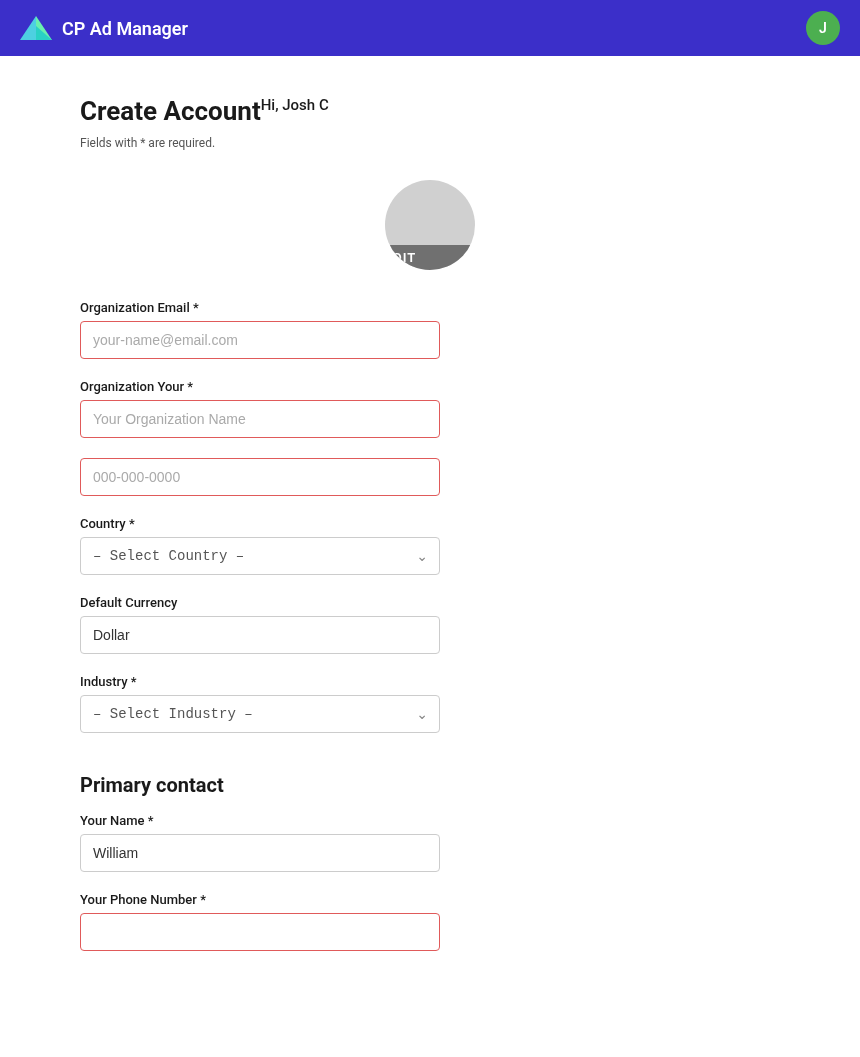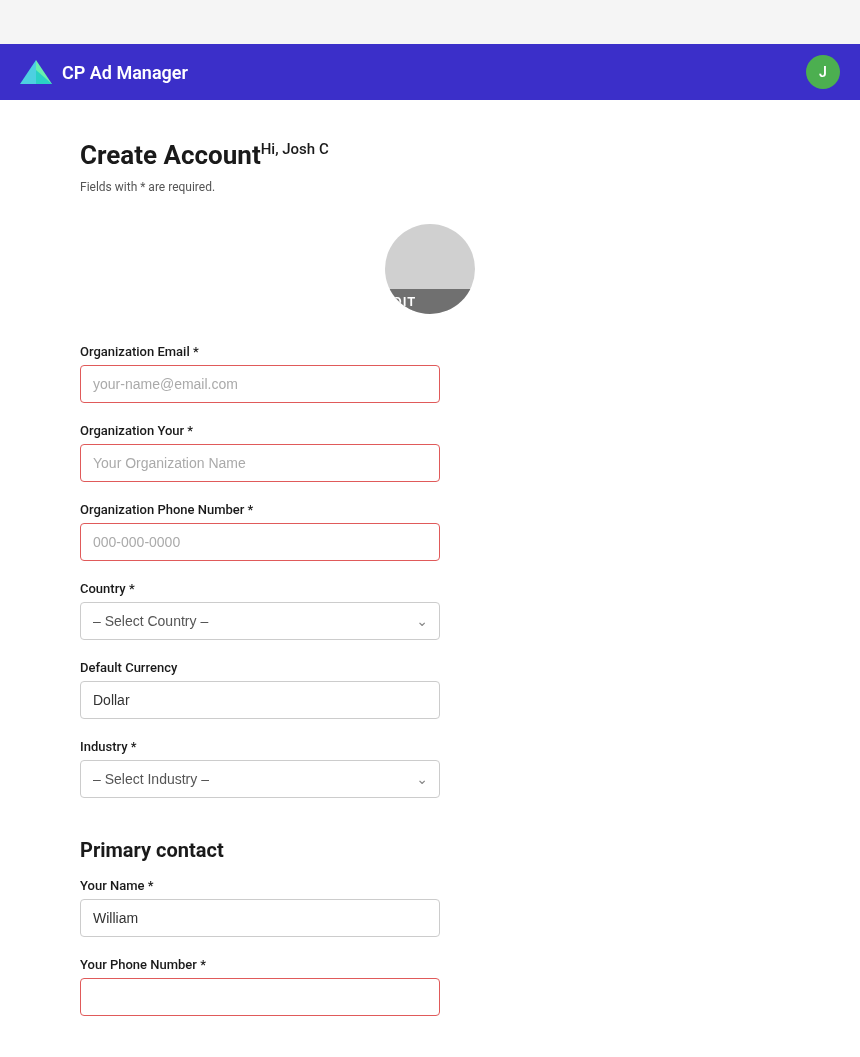--- a/index.html
+++ b/index.html
@@ -10,21 +10,20 @@
     }
 
     
     .header {
       background: #3b2fc9;
       height: 56px;
       display: flex;
       align-items: center;
       justify-content: space-between;
       padding: 0 20px;
-      margin-top: 44px;
     }
     .header-logo {
       display: flex;
       align-items: center;
       gap: 10px;
     }
     .logo-icon {
       width: 32px;
       height: 32px;
     }
@@ -142,20 +141,21 @@
       padding: 10px 12px;
       border: 1.5px solid #ccc;
       border-radius: 4px;
       font-size: 14px;
       color: #555;
       outline: none;
       background: white;
       appearance: none;
       -webkit-appearance: none;
       cursor: pointer;
+      font-family: Liberation Mono, monospace;
     }
     .select-wrapper {
       position: relative;
       max-width: 360px;
     }
     .select-wrapper .chevron {
       position: absolute;
       right: 12px;
       top: 50%;
       transform: translateY(-50%);
@@ -232,21 +232,20 @@
     <label class="form-label">Organization Email *</label>
     <input type="email" class="form-input" placeholder="your-name@email.com" style="">
   </div>
 
   <div class="form-group">
     <label class="form-label">Organization Your *</label>
     <input type="text" class="form-input" placeholder="Your Organization Name" style="">
   </div>
 
   <div class="form-group">
-    <label class="form-label">Organization Phone Number *</label>
     <input type="tel" class="form-input" placeholder="000-000-0000" style="">
   </div>
 
   <div class="form-group">
     <label class="form-label">Country *</label>
     <div class="select-wrapper">
       <select class="form-select">
         <option value="">– Select Country –</option>
         <option value="us">United States</option>
         <option value="uk">United Kingdom</option>

